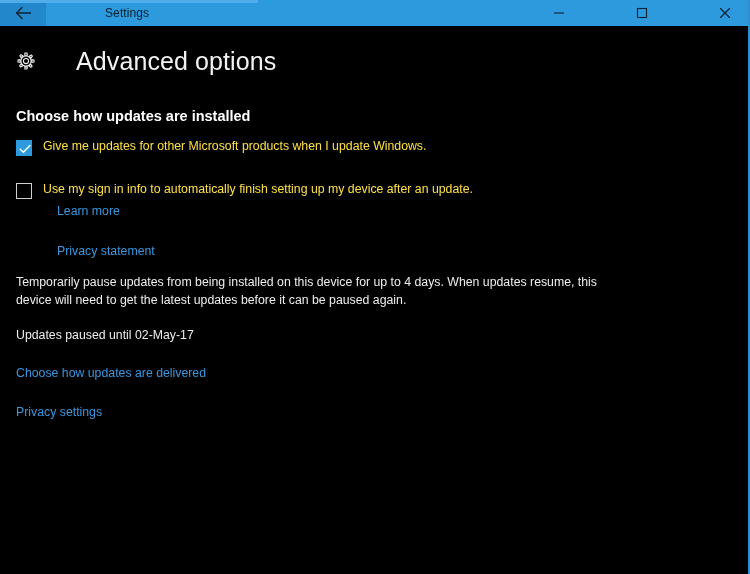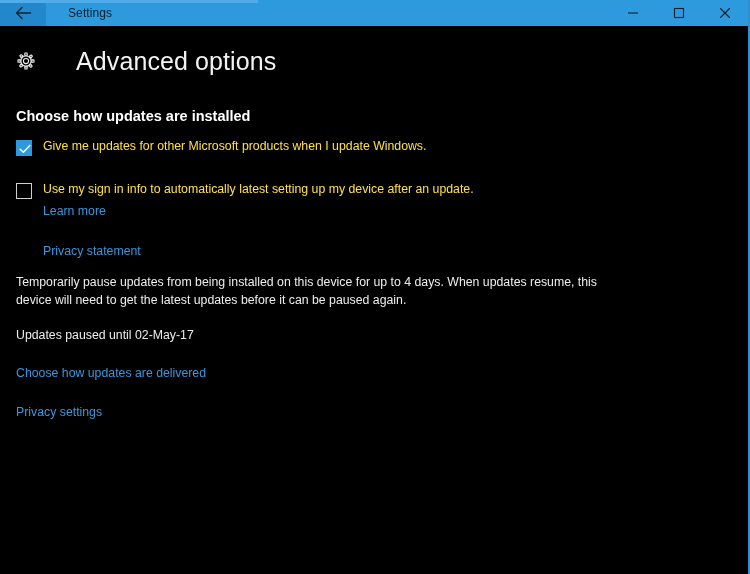--- a/index.html
+++ b/index.html
@@ -26,20 +26,21 @@
   }
 
   
   #titlebar {
     position: relative;
     height: 26px;
     background: #2d9ade;
     display: flex;
     align-items: stretch;
     overflow: hidden;
+    gap: 37px;
   }
   #titlebar-tophilite {
     position: absolute;
     top: 0; left: 0;
     width: 258px;
     height: 3px;
     background: #51adea;
     pointer-events: none;
   }
   #titlebar-tophilite2 {
@@ -158,21 +159,21 @@
     position: absolute;
     top: 1px; left: 1px;
   }
   .check-label {
     font-size: 12.3px;
     color: #fde047;
     margin-left: 11px;
     line-height: 1.2;
   }
   .sub-link-indent {
-    margin-left: 27px;
+    margin-left: 41px;
     margin-top: 2px;
   }
 
   
   .toggle-row {
     display: flex;
     align-items: center;
     margin-top: 26px;
   }
   .toggle {
@@ -280,21 +281,21 @@
           <svg width="14" height="14" viewBox="0 0 14 14">
             <path d="M2.2 7.2 L5.4 10.3 L11.8 3.6" fill="none" stroke="#ffffff" stroke-width="1.5" stroke-linecap="round" stroke-linejoin="round"></path>
           </svg>
         </span>
       </div>
       <div class="check-label">Give me updates for other Microsoft products when I update Windows.</div>
     </div>
 
     <div class="check-row" style="margin-top:26px;">
       <div class="checkbox off"></div>
-      <div class="check-label">Use my sign in info to automatically latest setting up my device after an update.</div>
+      <div class="check-label">Use my sign in info to automatically finish setting up my device after an update.</div>
     </div>
 
     <div class="sub-link-indent">
       <span class="link">Learn more</span>
     </div>
 
     <div class="sub-link-indent mt-privacy">
       <span class="link">Privacy statement</span>
     </div>
 

